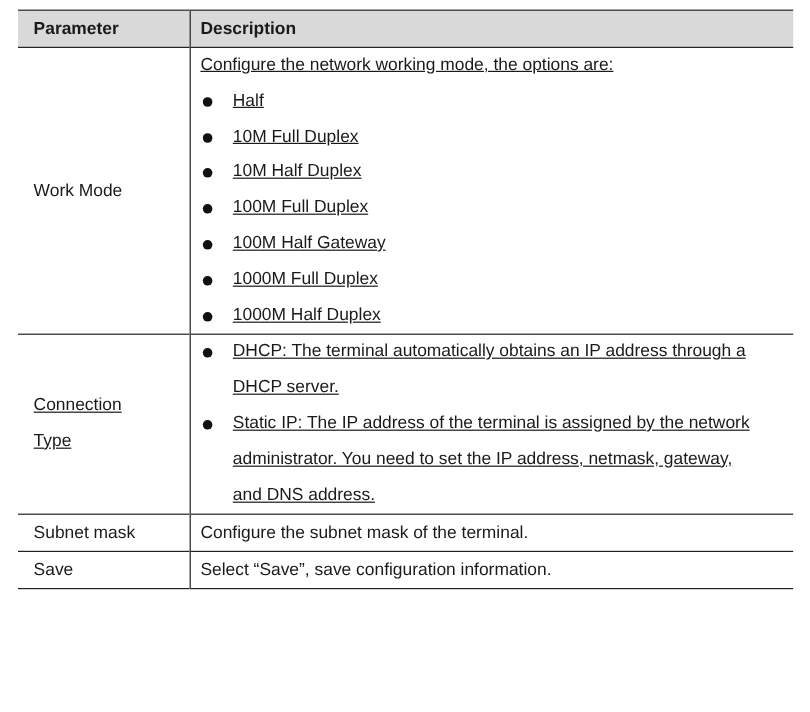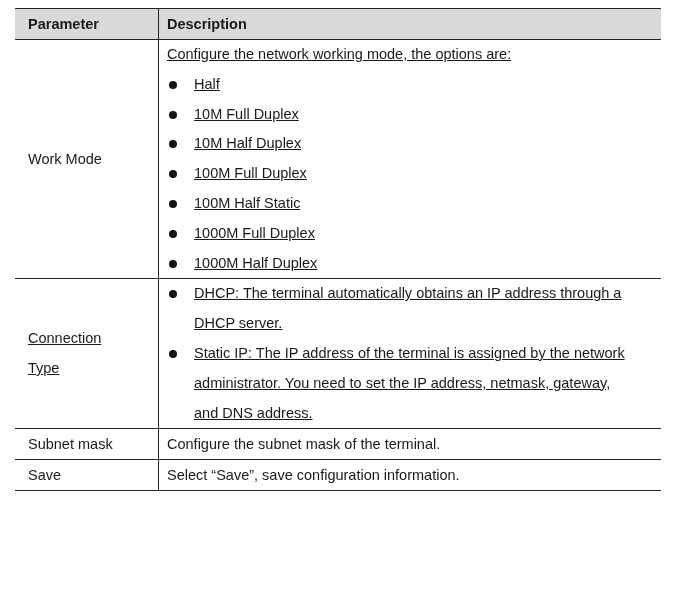--- a/index.html
+++ b/index.html
@@ -32,21 +32,21 @@
   </thead>
   <tbody>
     <tr>
       <td class="c1">Work Mode</td>
       <td class="c2">
         <div class="line">Configure the network working mode, the options are:</div>
         <div class="line bul">Half</div>
         <div class="line bul">10M Full Duplex</div>
         <div class="line bul">10M Half Duplex</div>
         <div class="line bul">100M Full Duplex</div>
-        <div class="line bul">100M Half Static</div>
+        <div class="line bul">100M Half Gateway</div>
         <div class="line bul">1000M Full Duplex</div>
         <div class="line bul">1000M Half Duplex</div>
       </td>
     </tr>
     <tr>
       <td class="c1">
         <div class="line">Connection</div>
         <div class="line">Type</div>
       </td>
       <td class="c2">

